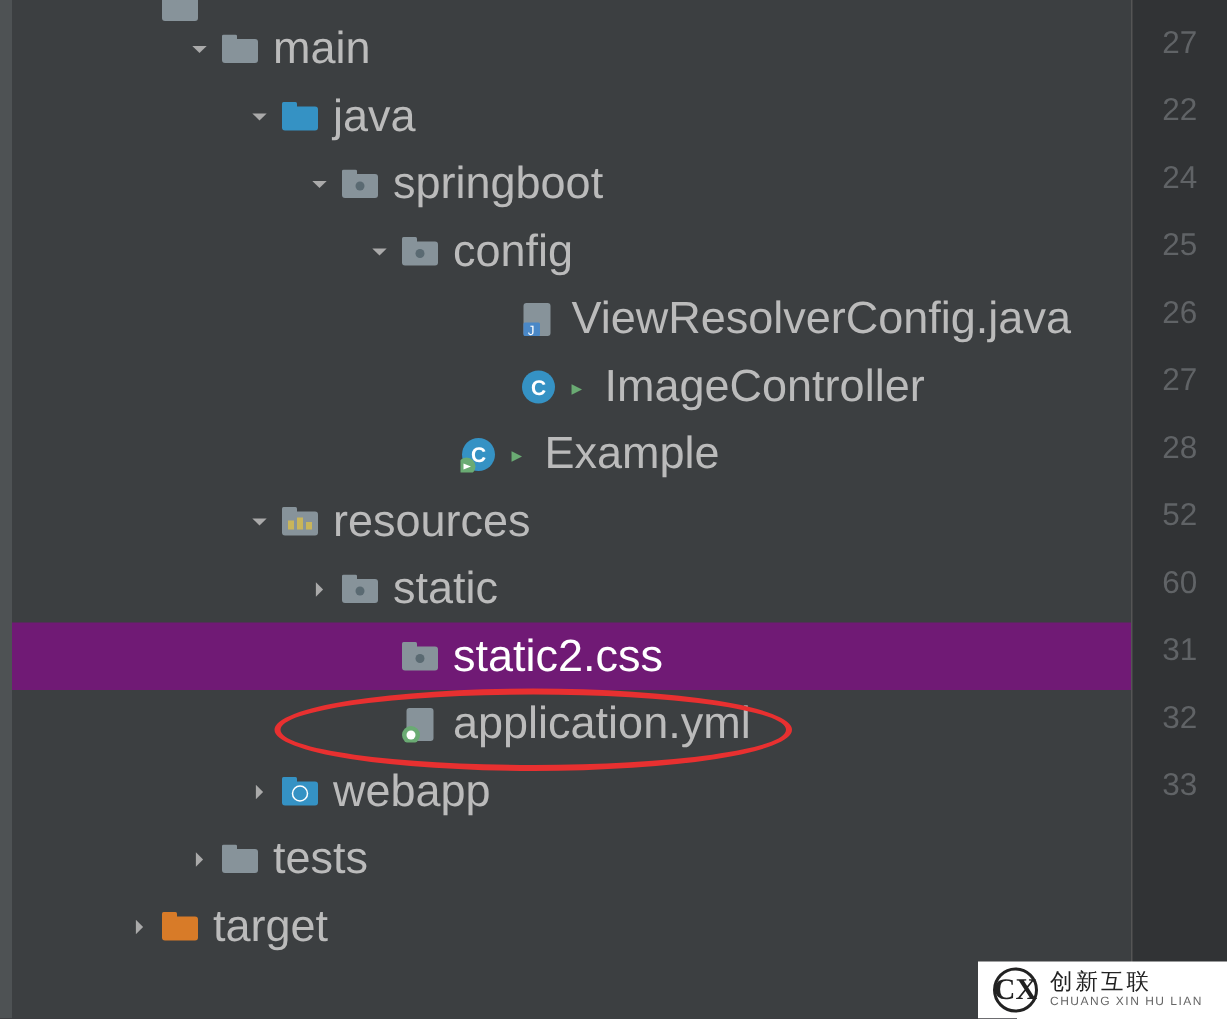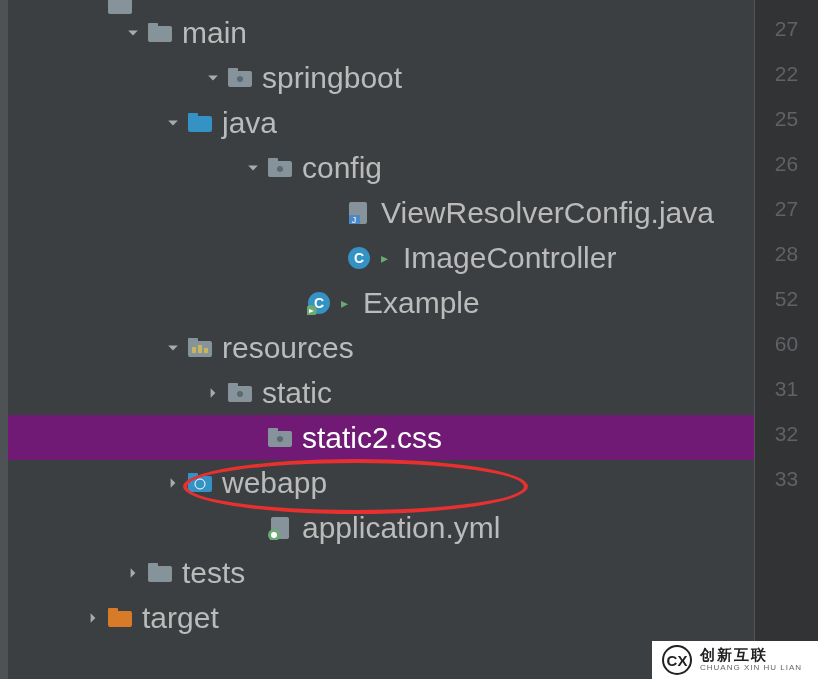--- a/index.html
+++ b/index.html
@@ -86,32 +86,32 @@
   background: #fff;
   color: #222;
   padding: 4px 16px 4px 10px;
   font-size: 14px;
   display: flex;
   align-items: center;
   gap: 8px;
 }
 .watermark .logo {
   font-weight: bold;
-  font-size: 15px;
+  font-size: 20px;
   border: 2px solid #222;
   border-radius: 50%;
   width: 30px;
   height: 30px;
   display: flex;
   align-items: center;
   justify-content: center;
-  font-family: Liberation Sans, sans-serif;
+  font-family: Liberation Serif, serif;
 }
 .watermark .text { display:flex; flex-direction:column; line-height:1.1; }
-.watermark .text .cn { font-size: 15px; font-weight: bold; letter-spacing: 2px; }
+.watermark .text .cn { font-size: 15px; font-weight: normal; letter-spacing: 2px; }
 .watermark .text .py { font-size: 8px; color: #666; letter-spacing: 1px; }
 .scrollbar {
   position: absolute;
   top: 0;
   left: 0;
   width: 8px;
   height: 100%;
   background: #4e5254;
 }
 </style>
@@ -142,49 +142,49 @@
           </span>
           <span class="folder-icon">
             <svg width="24" height="20">
               <rect x="0" y="3" width="24" height="16" rx="2" fill="#87939a"></rect>
               <rect x="0" y="0" width="10" height="6" rx="1" fill="#87939a"></rect>
             </svg>
           </span>
           <span class="label">main</span>
         </div>
         <div class="tree-row">
-          <span class="indent" style="width:204px"></span>
-          <span class="chevron">
-            <svg viewBox="0 0 10 10" width="12" height="12">
-              <path d="M1 3 L5 7 L9 3 Z"></path>
-            </svg>
-          </span>
-          <span class="folder-icon">
-            <svg width="24" height="20">
-              <rect x="0" y="3" width="24" height="16" rx="2" fill="#87939a"></rect>
-              <rect x="0" y="0" width="10" height="6" rx="1" fill="#87939a"></rect>
-              <circle cx="12" cy="11" r="3" fill="#5a6a72"></circle>
-            </svg>
-          </span>
-          <span class="label">springboot</span>
-        </div>
-        <div class="tree-row">
           <span class="indent" style="width:164px"></span>
           <span class="chevron">
             <svg viewBox="0 0 10 10" width="12" height="12">
               <path d="M1 3 L5 7 L9 3 Z"></path>
             </svg>
           </span>
           <span class="folder-icon">
             <svg width="24" height="20">
               <rect x="0" y="3" width="24" height="16" rx="2" fill="#3592c4"></rect>
               <rect x="0" y="0" width="10" height="6" rx="1" fill="#3592c4"></rect>
             </svg>
           </span>
           <span class="label">java</span>
+        </div>
+        <div class="tree-row">
+          <span class="indent" style="width:204px"></span>
+          <span class="chevron">
+            <svg viewBox="0 0 10 10" width="12" height="12">
+              <path d="M1 3 L5 7 L9 3 Z"></path>
+            </svg>
+          </span>
+          <span class="folder-icon">
+            <svg width="24" height="20">
+              <rect x="0" y="3" width="24" height="16" rx="2" fill="#87939a"></rect>
+              <rect x="0" y="0" width="10" height="6" rx="1" fill="#87939a"></rect>
+              <circle cx="12" cy="11" r="3" fill="#5a6a72"></circle>
+            </svg>
+          </span>
+          <span class="label">springboot</span>
         </div>
         <div class="tree-row">
           <span class="indent" style="width:244px"></span>
           <span class="chevron">
             <svg viewBox="0 0 10 10" width="12" height="12">
               <path d="M1 3 L5 7 L9 3 Z"></path>
             </svg>
           </span>
           <span class="folder-icon">
             <svg width="24" height="20">
@@ -273,46 +273,46 @@
           <span class="folder-icon">
             <svg width="24" height="20">
               <rect x="0" y="3" width="24" height="16" rx="2" fill="#87939a"></rect>
               <rect x="0" y="0" width="10" height="6" rx="1" fill="#87939a"></rect>
               <circle cx="12" cy="11" r="3" fill="#5a6a72"></circle>
             </svg>
           </span>
           <span class="label">static2.css</span>
         </div>
         <div class="tree-row">
-          <span class="indent" style="width:164px"></span>
-          <span class="chevron">
-            <svg viewBox="0 0 10 10" width="12" height="12">
-              <path d="M3 1 L7 5 L3 9 Z"></path>
-            </svg>
-          </span>
-          <span class="folder-icon">
-            <svg width="24" height="20">
-              <rect x="0" y="3" width="24" height="16" rx="2" fill="#3592c4"></rect>
-              <rect x="0" y="0" width="10" height="6" rx="1" fill="#3592c4"></rect>
-              <circle cx="12" cy="11" r="5" fill="none" stroke="#fff" stroke-width="1"></circle>
-            </svg>
-          </span>
-          <span class="label">webapp</span>
-        </div>
-        <div class="tree-row">
           <span class="indent" style="width:244px"></span>
           <span class="chevron"></span>
           <span class="folder-icon">
             <svg width="24" height="24">
               <rect x="3" y="1" width="18" height="22" rx="2" fill="#87939a"></rect>
               <circle cx="6" cy="19" r="6" fill="#6aab73"></circle>
               <circle cx="6" cy="19" r="3" fill="#fff"></circle>
             </svg>
           </span>
           <span class="label">application.yml</span>
+        </div>
+        <div class="tree-row">
+          <span class="indent" style="width:164px"></span>
+          <span class="chevron">
+            <svg viewBox="0 0 10 10" width="12" height="12">
+              <path d="M3 1 L7 5 L3 9 Z"></path>
+            </svg>
+          </span>
+          <span class="folder-icon">
+            <svg width="24" height="20">
+              <rect x="0" y="3" width="24" height="16" rx="2" fill="#3592c4"></rect>
+              <rect x="0" y="0" width="10" height="6" rx="1" fill="#3592c4"></rect>
+              <circle cx="12" cy="11" r="5" fill="none" stroke="#fff" stroke-width="1"></circle>
+            </svg>
+          </span>
+          <span class="label">webapp</span>
         </div>
         <div class="tree-row">
           <span class="indent" style="width:124px"></span>
           <span class="chevron">
             <svg viewBox="0 0 10 10" width="12" height="12">
               <path d="M3 1 L7 5 L3 9 Z"></path>
             </svg>
           </span>
           <span class="folder-icon">
             <svg width="24" height="20">
@@ -337,20 +337,21 @@
           </span>
           <span class="label">target</span>
         </div>
       </div>
     <div class="circle-annotation"></div>
   </div>
   <div class="gutter" id="gutter">
       <div style="height: 6px;"></div>
       <div class="line-number">27</div>
       <div class="line-number">22</div>
+      <div class="line-number">24</div>
       <div class="line-number">25</div>
       <div class="line-number">26</div>
       <div class="line-number">27</div>
       <div class="line-number">28</div>
       <div class="line-number">52</div>
       <div class="line-number">60</div>
       <div class="line-number">31</div>
       <div class="line-number">32</div>
       <div class="line-number">33</div>
     </div>

